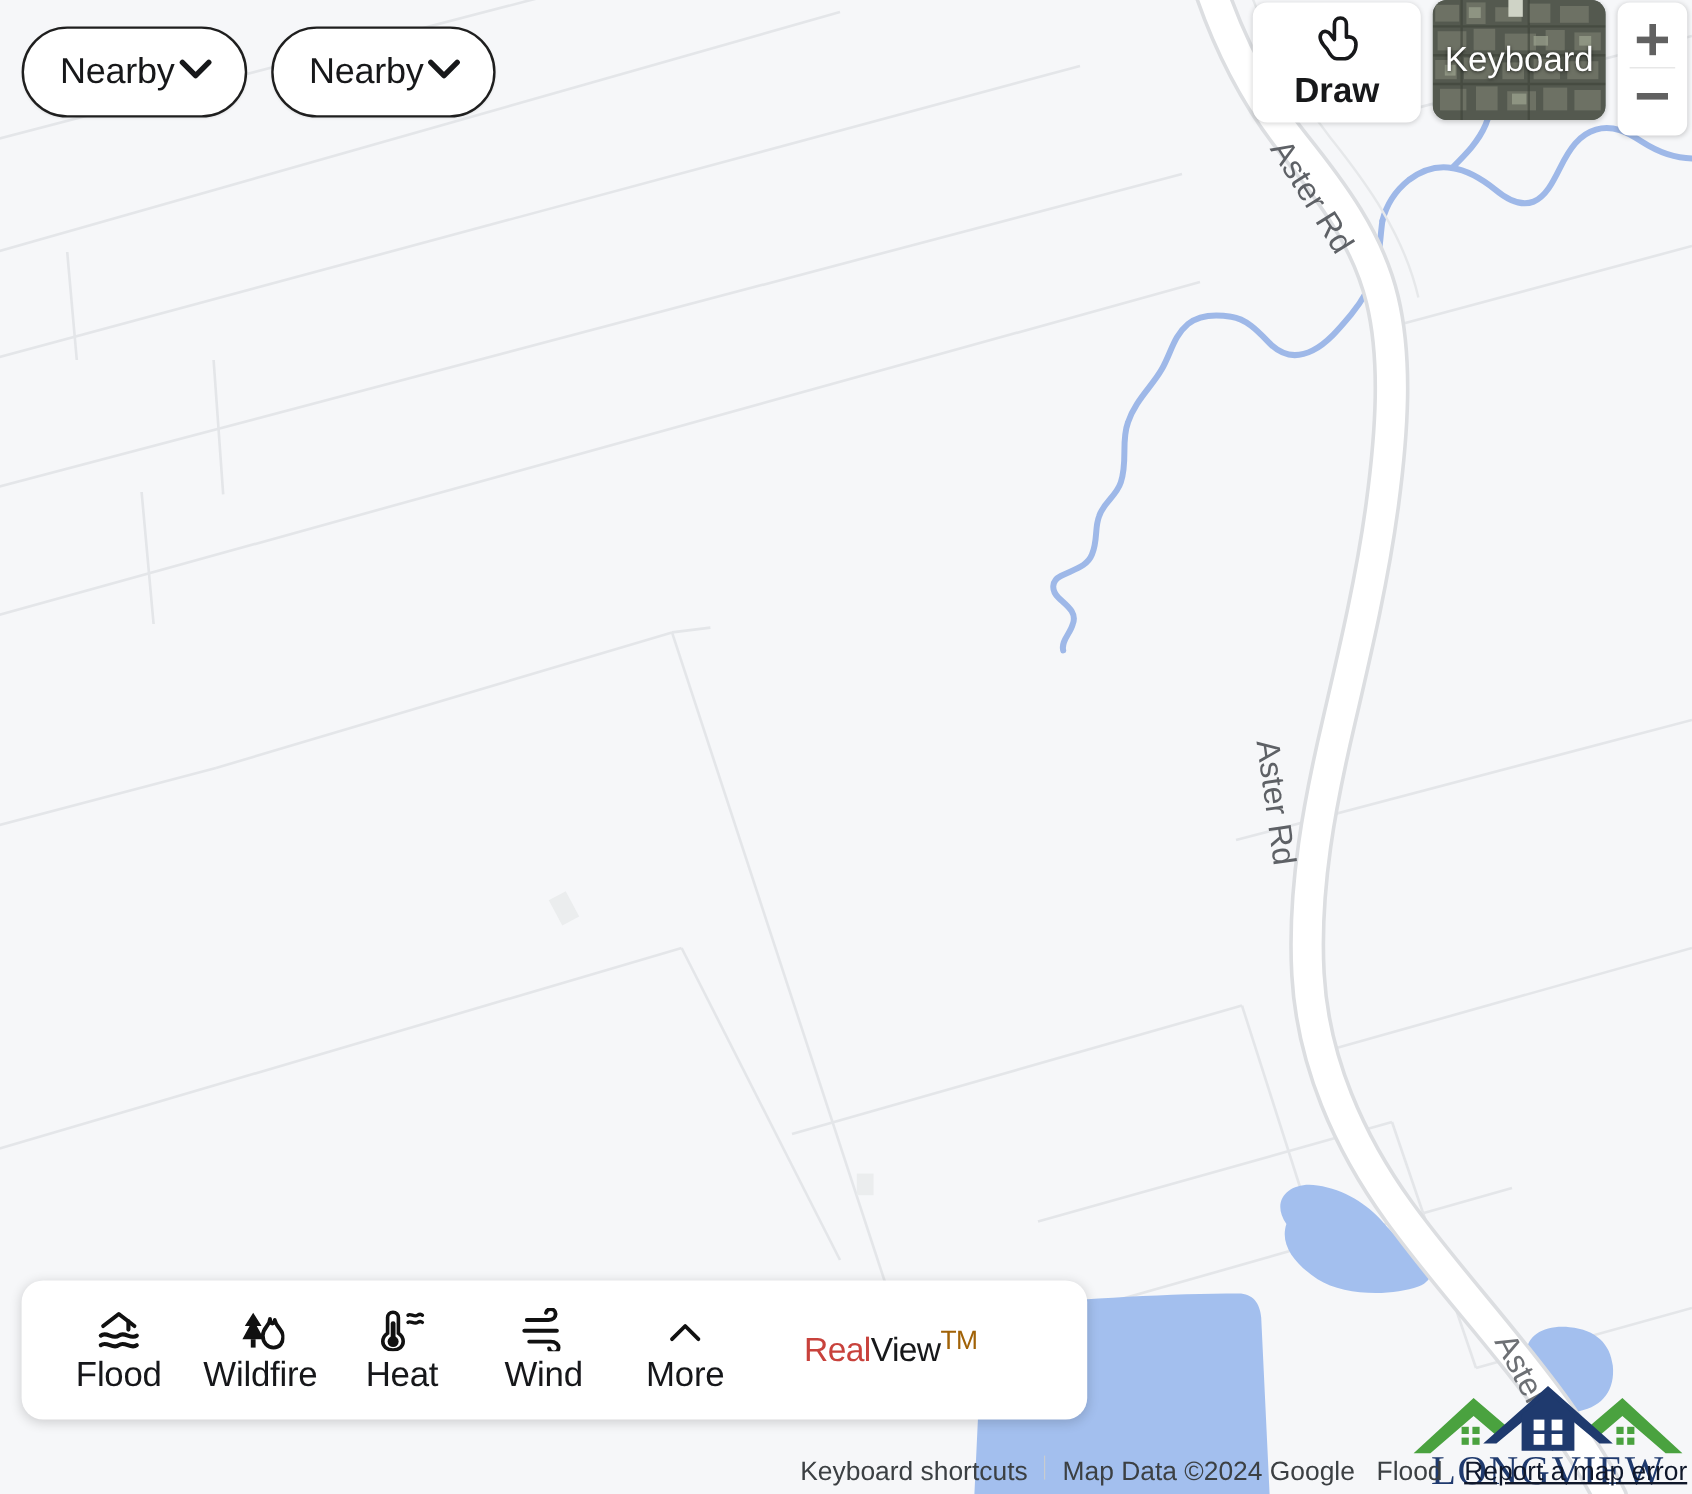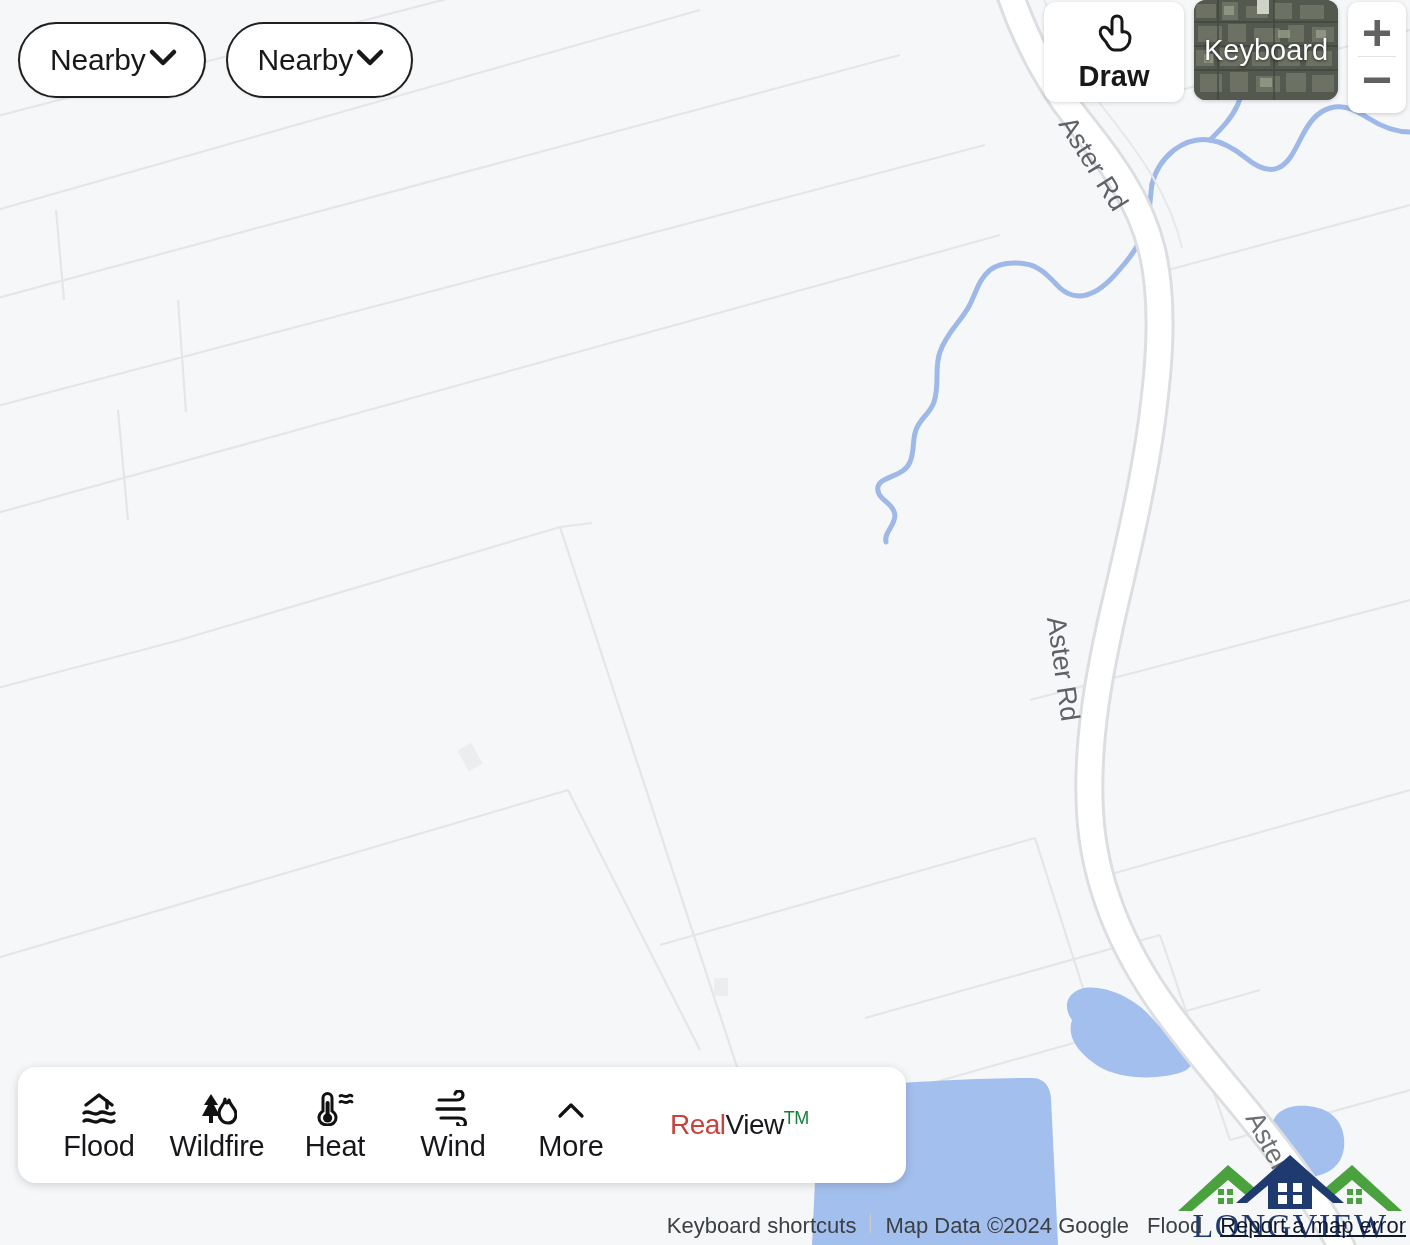--- a/index.html
+++ b/index.html
@@ -102,21 +102,21 @@
     padding: 0 10px;
   }
   .layer-icon { height: 38px; display: flex; align-items: flex-end; justify-content: center; }
   .layer-label { font-size: 29px; color: #16171a; letter-spacing: -0.2px; }
   .rv-brand {
     margin-left: 40px; display: flex; align-items: baseline;
     font-weight: normal; letter-spacing: -0.5px; user-select: none;
   }
   .rv-real { font-size: 28px; color: #c8423c; }
   .rv-view { font-size: 28px; color: #17181a; }
-  .rv-tm   { font-size: 18px; color: #15803d; position: relative; top: -10px; text-align: center; }
+  .rv-tm   { font-size: 22px; color: #a16207; position: relative; top: -10px; text-align: center; }
 
   
   .gwm {
     position: absolute; left: 16px; bottom: 6px; z-index: 35;
   }
 
   
   .lv-logo {
     position: absolute; right: 0px; bottom: 0px;
     width: 240px; height: 108px; z-index: 36;

